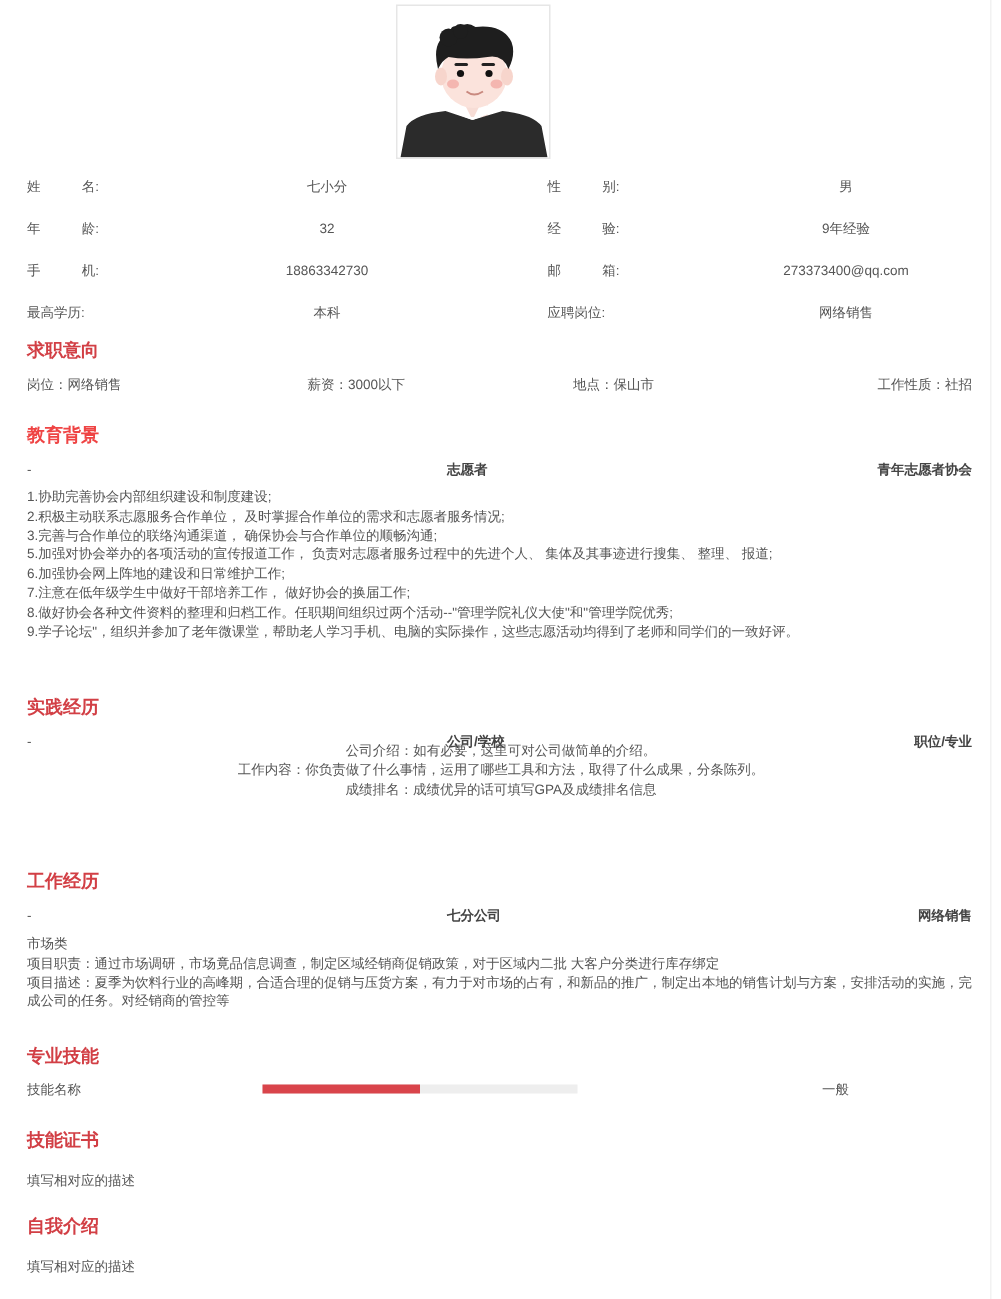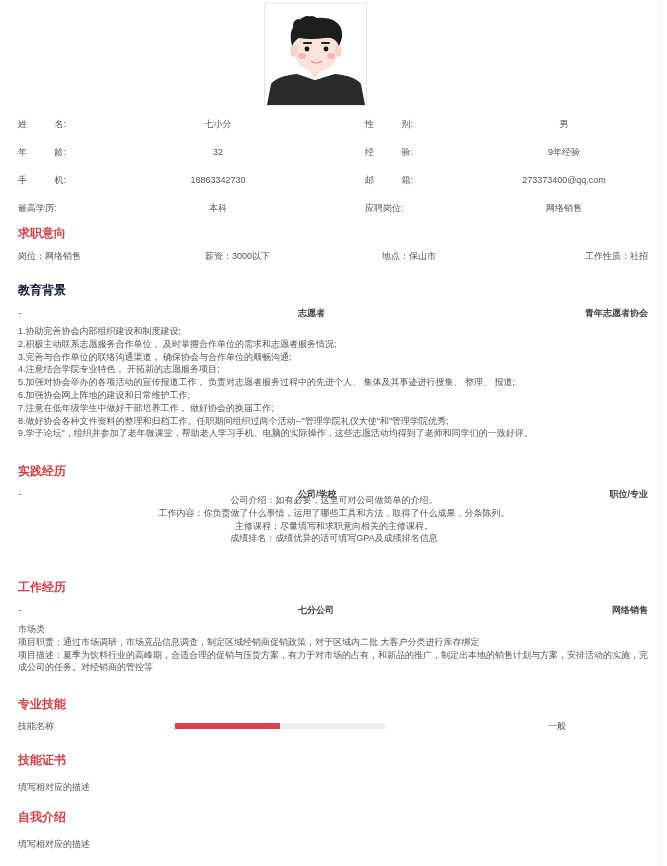--- a/index.html
+++ b/index.html
@@ -126,48 +126,46 @@
   </div>
 
   <div class="section-title" style="top: 225px; color: rgb(210, 63, 69);">求职意向</div>
   <div class="line" style="top:250px;">
     <span class="intent-item" style="left:0;">岗位：网络销售</span>
     <span class="intent-item" style="left:187px;">薪资：3000以下</span>
     <span class="intent-item" style="left:364px;text-align:right;">地点：保山市</span>
     <span class="intent-item" style="right:0;">工作性质：社招</span>
   </div>
 
-  <div class="section-title" style="top: 282px; color: #0f172a;">教育背景</div>
+  <div class="section-title" style="top: 282px; color: #ef4444;">教育背景</div>
   <div class="line" style="top:307px;">
     <span style="position:absolute;left:0;">-</span>
     <span class="center-col bold">志愿者</span>
     <span class="right-col bold">青年志愿者协会</span>
   </div>
   <div class="para" style="top:325px;">
     <div>1.协助完善协会内部组织建设和制度建设;</div>
     <div>2.积极主动联系志愿服务合作单位，  及时掌握合作单位的需求和志愿者服务情况;</div>
     <div>3.完善与合作单位的联络沟通渠道，  确保协会与合作单位的顺畅沟通;</div>
-    <div>4.注意结合学院专业特色，  开拓新的志愿服务项目;</div>
     <div>5.加强对协会举办的各项活动的宣传报道工作，  负责对志愿者服务过程中的先进个人、  集体及其事迹进行搜集、  整理、  报道;</div>
     <div>6.加强协会网上阵地的建设和日常维护工作;</div>
     <div>7.注意在低年级学生中做好干部培养工作，  做好协会的换届工作;</div>
     <div>8.做好协会各种文件资料的整理和归档工作。任职期间组织过两个活动--"管理学院礼仪大使"和"管理学院优秀;</div>
     <div>9.学子论坛"，组织并参加了老年微课堂，帮助老人学习手机、电脑的实际操作，这些志愿活动均得到了老师和同学们的一致好评。</div>
   </div>
 
   <div class="section-title" style="top: 463px; color: rgb(210, 63, 69);">实践经历</div>
   <div class="line" style="top:488px;">
     <span style="position:absolute;left:0;">-</span>
     <span class="center-col bold">公司/学校</span>
     <span class="right-col bold">职位/专业</span>
   </div>
   <div class="para" style="top:494px;text-align:center;">
     <div>公司介绍：如有必要，这里可对公司做简单的介绍。</div>
     <div>工作内容：你负责做了什么事情，运用了哪些工具和方法，取得了什么成果，分条陈列。</div>
-    <div>主修课程：尽量填写和求职意向相关的主修课程。</div>
     <div>成绩排名：成绩优异的话可填写GPA及成绩排名信息</div>
   </div>
 
   <div class="section-title" style="top: 579px; color: rgb(210, 63, 69);">工作经历</div>
   <div class="line" style="top:604px;">
     <span style="position:absolute;left:0;">-</span>
     <span class="center-col bold">七分公司</span>
     <span class="right-col bold">网络销售</span>
   </div>
   <div class="para" style="top:623px;">

